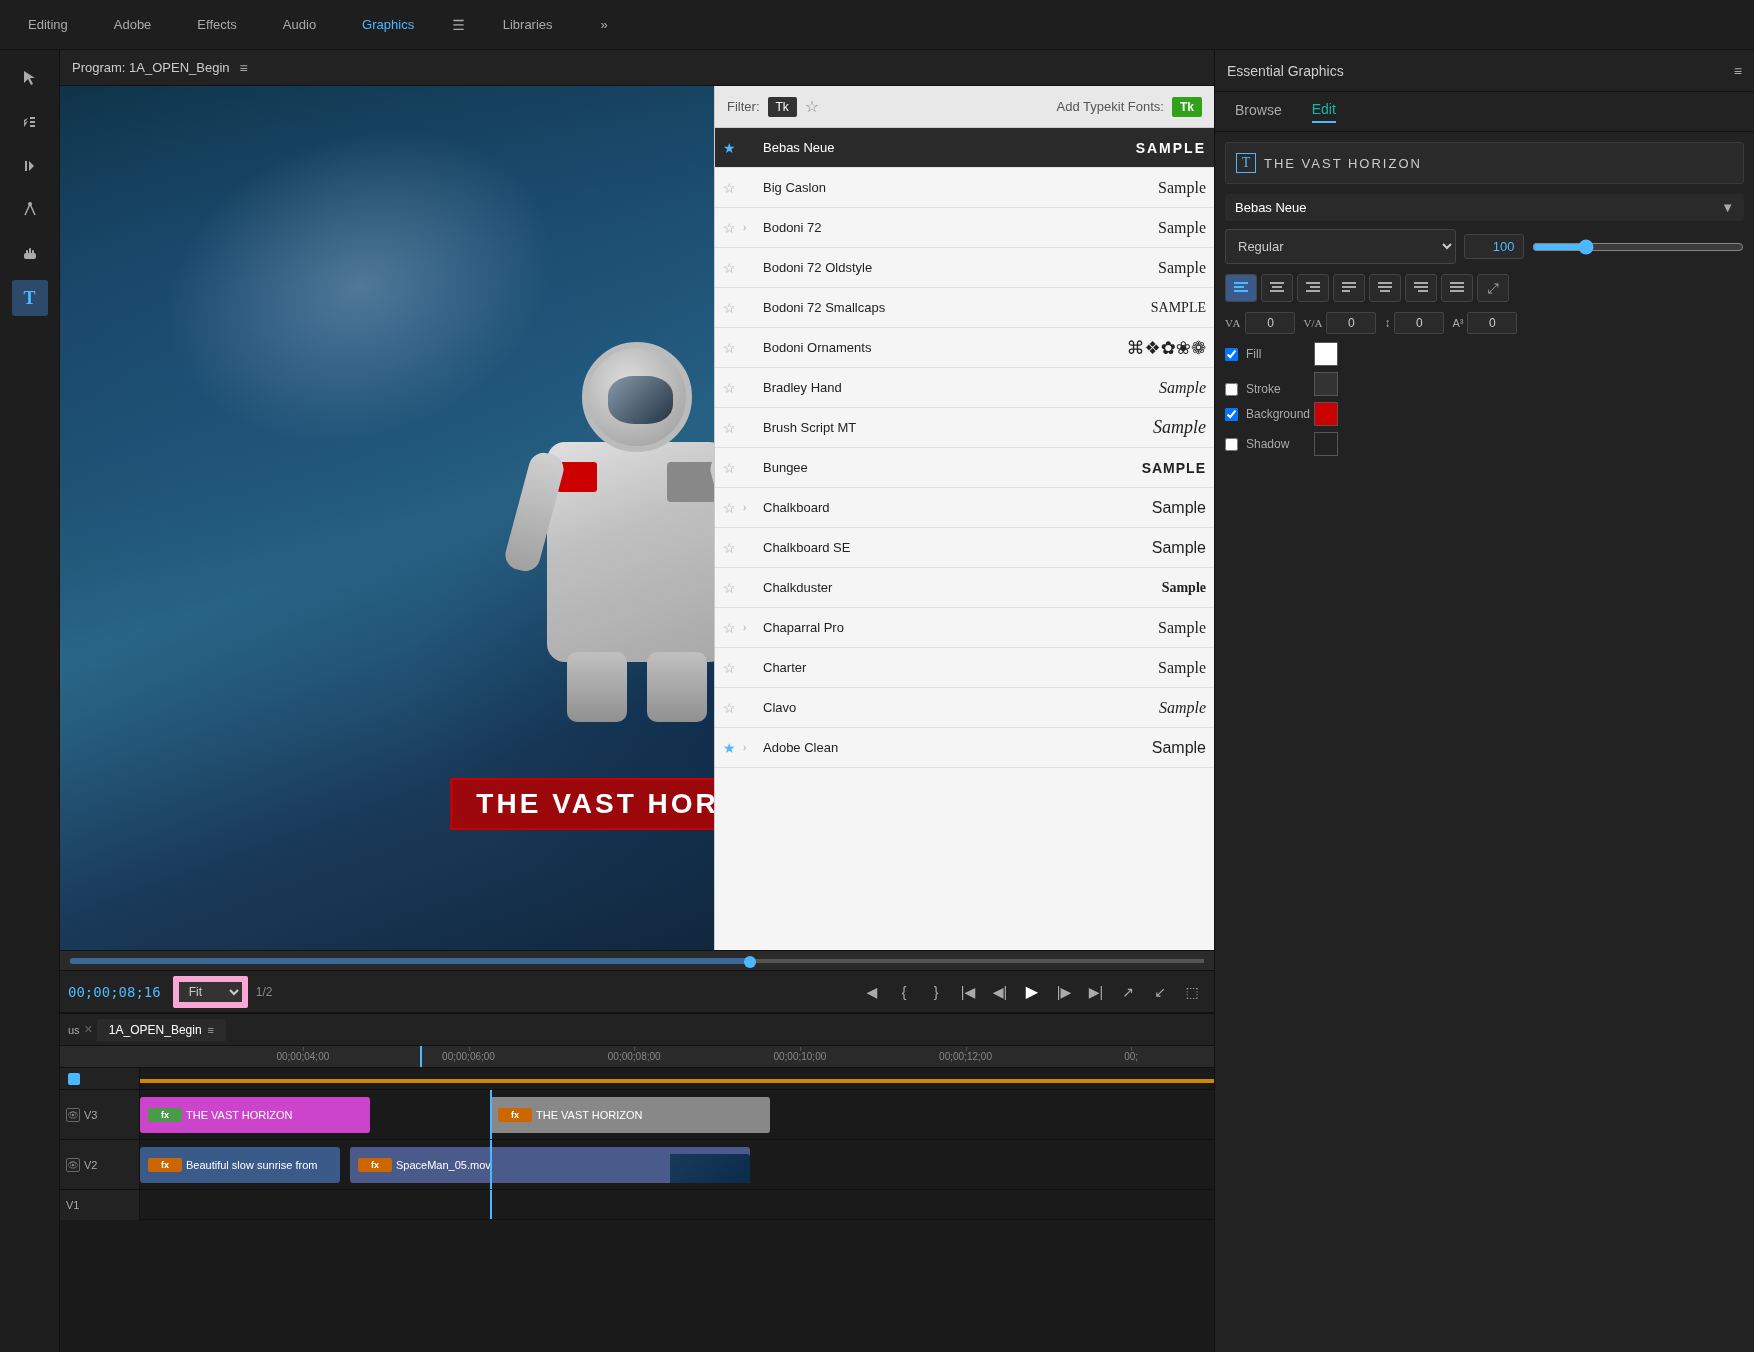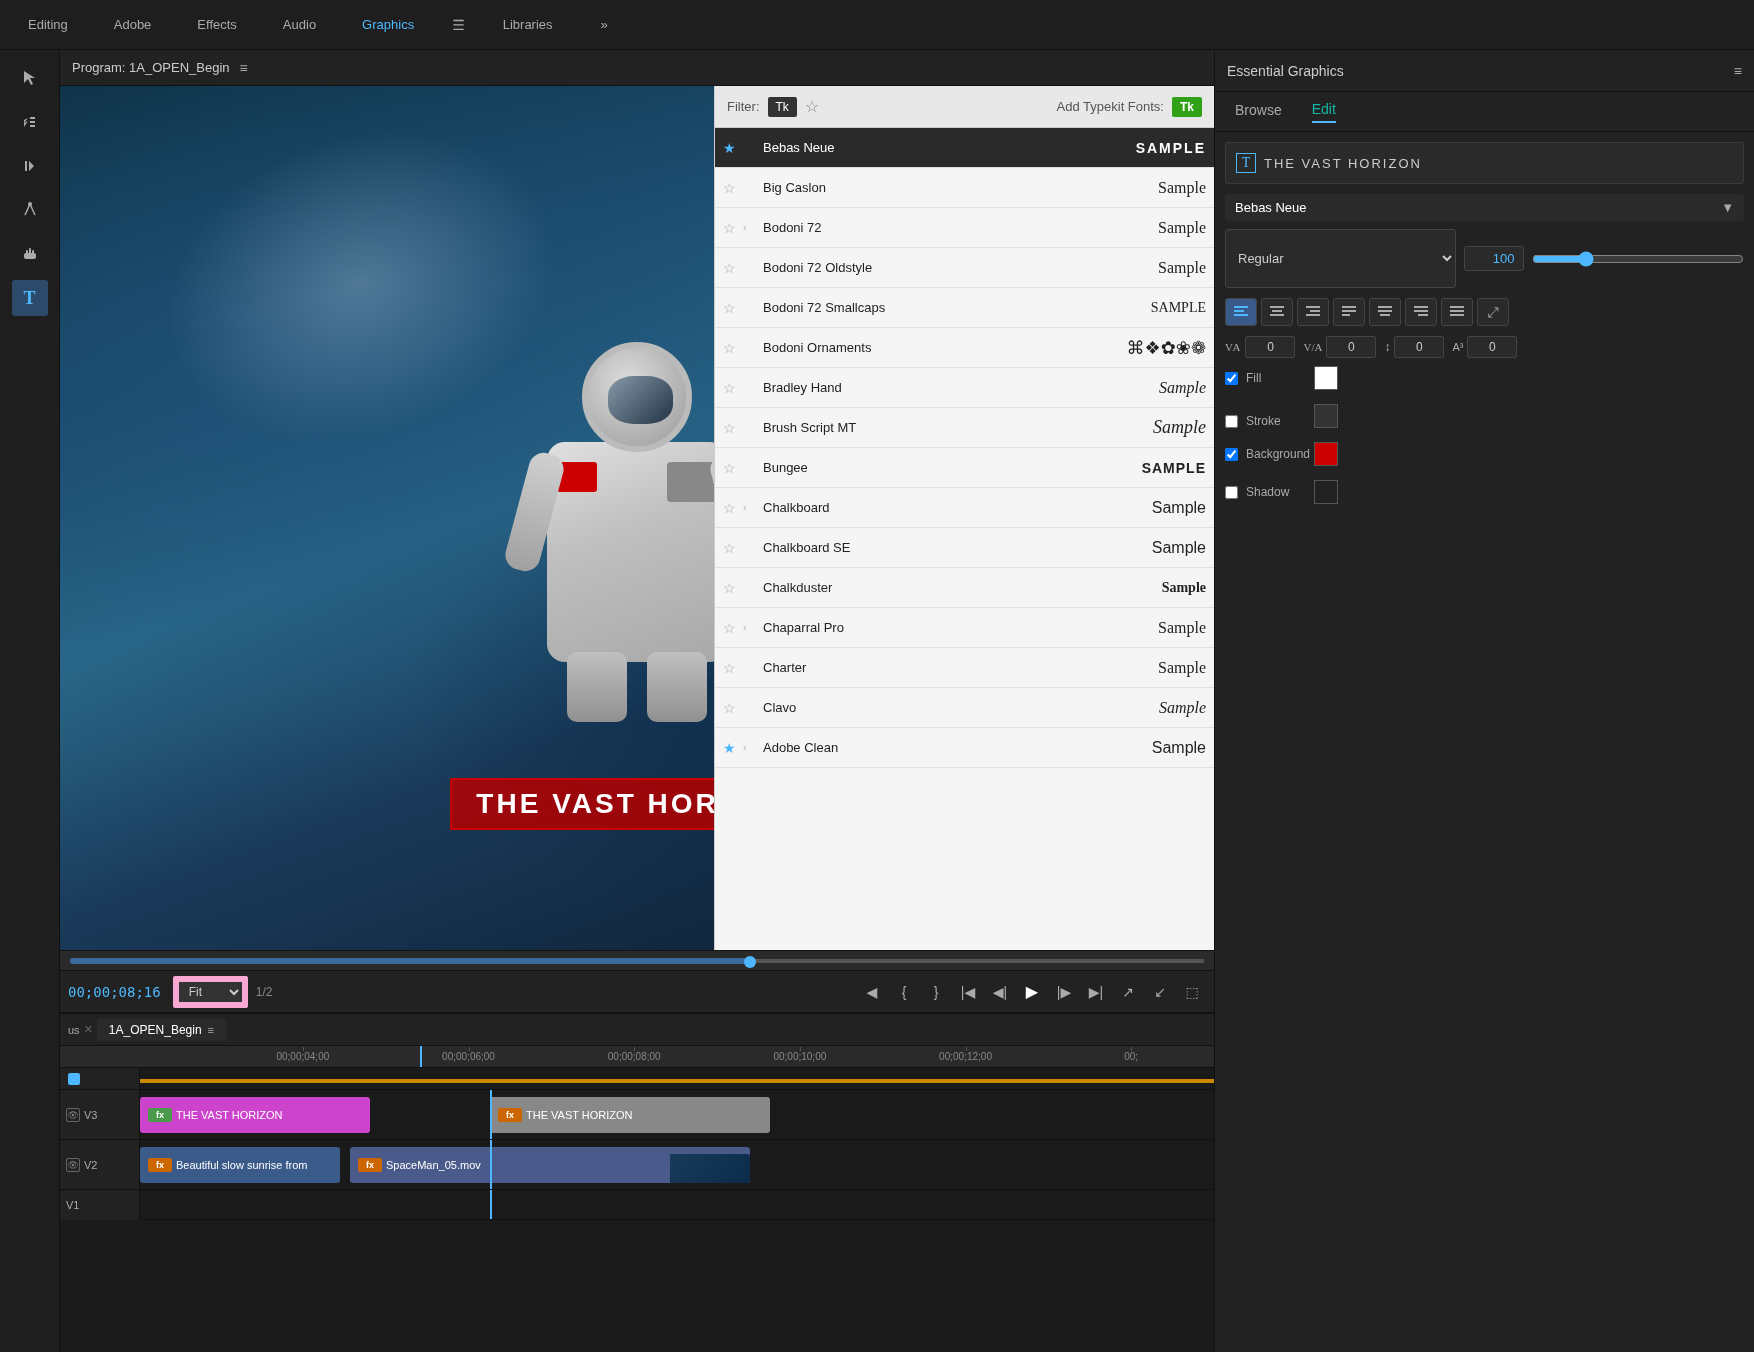--- a/index.html
+++ b/index.html
@@ -360,21 +360,21 @@
       border-radius: 3px;
       display: flex;
       align-items: center;
       padding: 0 8px;
       font-size: 11px;
       white-space: nowrap;
       overflow: hidden;
       cursor: pointer;
     }
     .fx-badge {
-      width: 24px;
+      width: 34px;
       height: 14px;
       background: #4a9a4a;
       color: #fff;
       font-size: 9px;
       font-weight: bold;
       border-radius: 2px;
       display: flex;
       align-items: center;
       justify-content: center;
       margin-right: 4px;
@@ -444,21 +444,21 @@
     .font-controls-row {
       display: flex;
       align-items: center;
       gap: 8px;
       margin-bottom: 10px;
     }
     .style-select {
       background: #2a2a2a;
       color: #ccc;
       border: 1px solid #444;
-      padding: 20px 8px;
+      padding: 8px 8px;
       font-size: 13px;
       border-radius: 3px;
       cursor: pointer;
       flex: 1;
     }
     .font-size-input {
       background: #2a2a2a;
       color: #4db8ff;
       border: 1px solid #444;
       padding: 4px 8px;
@@ -998,21 +998,21 @@
           <span style="font-size:12px;color:#aaa;">↕</span>
           <input class="metric-input" type="text" value="0" style="">
         </div>
         <div class="metric-group">
           <span style="font-size:11px;color:#aaa;">A³</span>
           <input class="metric-input" type="text" value="0" style="">
         </div>
       </div>
 
 
-      <div style="display:flex;flex-direction:column;gap:14px;">
+      <div style="display:flex;flex-direction:column;gap:6px;">
         <div style="display:flex;align-items:center;gap:8px;">
           <input type="checkbox" checked="" style="">
           <span style="font-size:12px;color:#aaa;width:60px;">Fill</span>
           <div style="width:24px;height:24px;background:#fff;border:1px solid #555;cursor:pointer;"></div>
         </div>
         <div style="display:flex;align-items:flex-end;gap:8px;">
           <input type="checkbox" style="">
           <span style="font-size:12px;color:#aaa;width:60px;">Stroke</span>
           <div style="width:24px;height:24px;background:#333;border:1px solid #555;cursor:pointer;"></div>
         </div>

